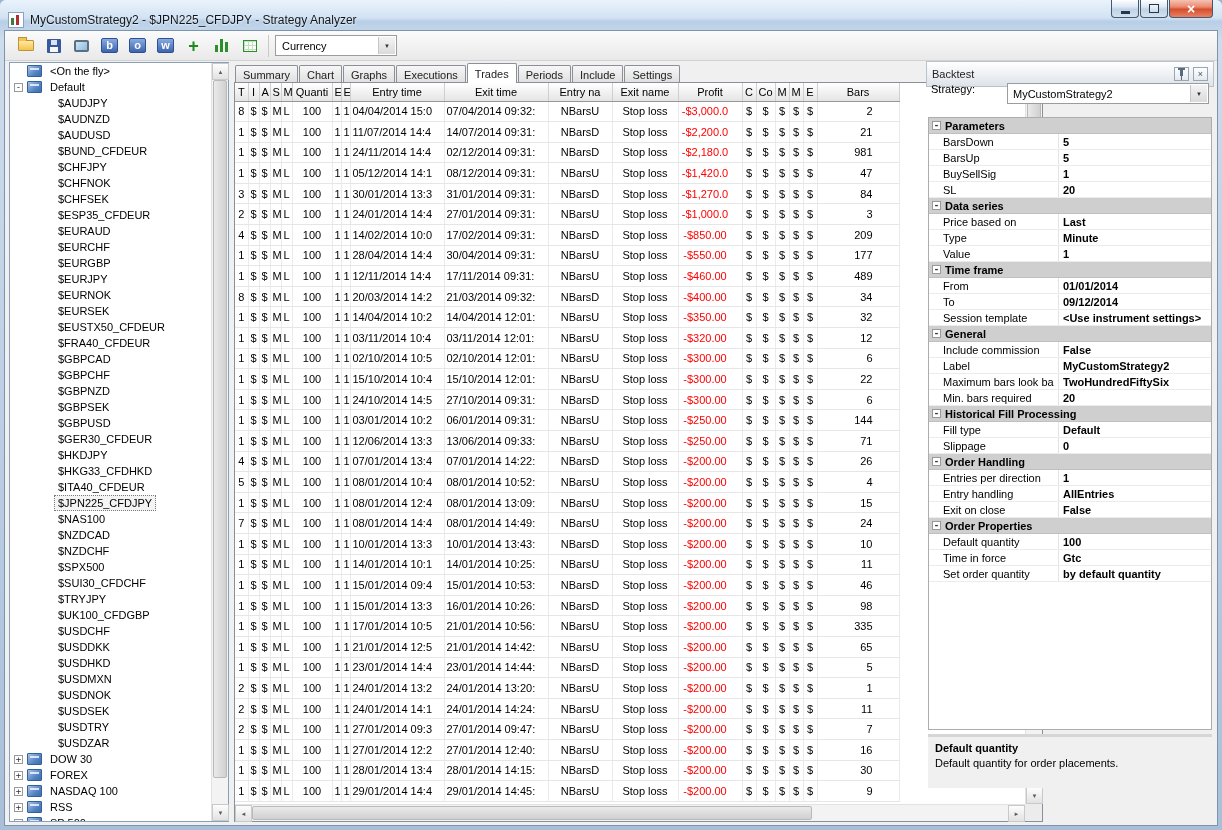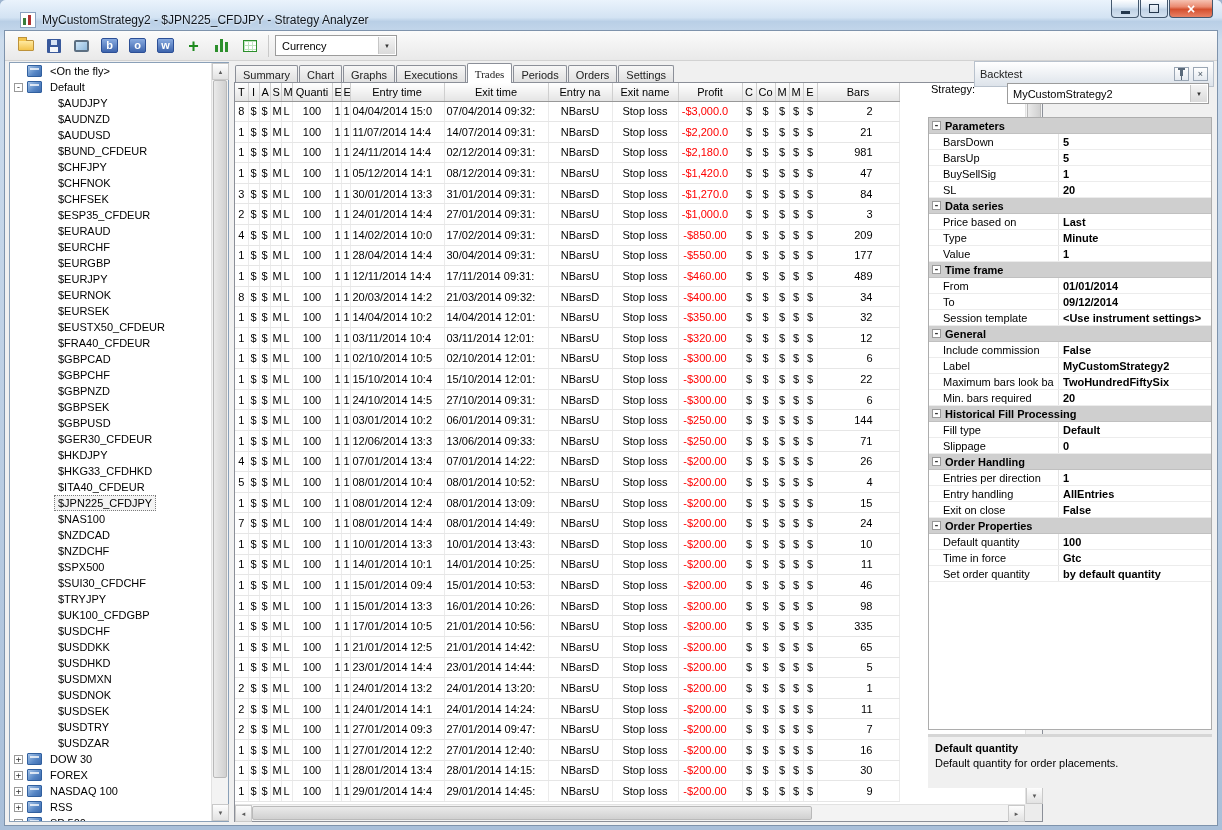--- a/index.html
+++ b/index.html
@@ -8,21 +8,21 @@
     width:1222px; height:830px; overflow:hidden; position:relative;
     font-family:"Liberation Sans", sans-serif; font-size:11px; color:#000;
     background:#9db4cf;
   }
   :root { --loss:#ff0000; }
 
   
   .window { position:absolute; inset:0; border-radius:6px 6px 0 0;
     background:linear-gradient(#cfdeee,#a9bfd9); }
   .titlebar { position:absolute; top:0; left:0; right:0; height:39px;
-    display:flex; align-items:center; padding:0 20px; border-radius:6px 6px 0 0;
+    display:flex; align-items:center; padding:0 8px; border-radius:6px 6px 0 0;
     background:linear-gradient(#eaf3fc 0%,#d3e3f3 45%,#b9cfe6 55%,#cbdcee 100%); }
   .app-icon { width:16px; height:16px; margin-right:6px; background:#fff; border:1px solid #8aa2c0; position:relative; flex:none; }
   .app-icon::before { content:""; position:absolute; left:2px; bottom:2px; width:3px; height:7px; background:#3a7d3a; }
   .app-icon::after  { content:""; position:absolute; left:7px; bottom:2px; width:3px; height:10px; background:#b03030; }
   .title-text { font-size:12px; color:#10161d; text-shadow:0 1px 2px rgba(255,255,255,.85); white-space:nowrap; }
   .win-buttons { position:absolute; top:0; right:9px; display:flex; }
   .win-btn { width:28px; height:18px; margin-left:1px; border:1px solid #44586e; border-top:none;
     border-radius:0 0 4px 4px; display:flex; align-items:center; justify-content:center; color:#24374c;
     background:linear-gradient(#fdfeff,#dce8f4 40%,#c0d2e5 55%,#d4e2f0); cursor:default; }
   .win-btn.close { width:44px; color:#fff; font-size:14px; font-weight:bold; line-height:1;
@@ -90,40 +90,40 @@
   .sb-thumb { position:absolute; left:1px; right:1px; background:linear-gradient(90deg,#eaeaea,#d0d0d0);
     border:1px solid #b9b9b9; border-radius:2px; }
   .sb-h .sb-thumb { top:1px; bottom:1px; left:auto; right:auto; background:linear-gradient(#eaeaea,#d0d0d0); }
 
   
   .main-panel { position:absolute; left:229px; top:1px; width:809px; bottom:3px; }
   .tab-strip { position:relative; height:20px; display:flex; align-items:flex-end; padding-left:1px; z-index:2; }
   .tab { height:17px; padding:1px 7px 0; margin-right:1px; display:flex; align-items:center; color:#222;
     border:1px solid #8b8f98; border-bottom:none; border-radius:2px 2px 0 0;
     background:linear-gradient(#f7f7f7,#e0e0e0); }
-  .tab.active { height:20px; background:#fff; margin-bottom:-1px; padding-bottom:1px;font-family:Liberation Serif, serif; }
+  .tab.active { height:20px; background:#fff; margin-bottom:-1px; padding-bottom:1px; }
   .grid-area { position:absolute; top:20px; left:0; right:0; bottom:0; background:#fff; border:1px solid #8b8f98; }
   .table-wrap { position:absolute; top:0; left:0; right:17px; bottom:17px; overflow:hidden; }
   table.trades { border-collapse:collapse; table-layout:fixed; width:664px; }
   .trades th { height:18px; font-weight:normal; text-align:center; font-size:11px;
     background:linear-gradient(#ffffff,#e4e4e4); border-right:1px solid #cfcfcf; border-bottom:1px solid #989898;
     overflow:hidden; white-space:nowrap; padding:0 2px; }
   .trades td { height:20.6px; text-align:center; font-size:11px;
     border-right:1px solid #ebebeb; border-bottom:1px solid #e6e6e6;
     overflow:hidden; white-space:nowrap; padding:0 2px; }
   .trades td.l { text-align:left; }
   .trades td.p { text-align:center; color:var(--loss); padding-right:12px; }
   .trades td.b { text-align:right; padding-right:26px; }
   .grid-corner { position:absolute; right:0; bottom:0; width:17px; height:17px; background:#ececec; }
 
   
   .right-panel { position:absolute; left:921px; right:3px; top:0; bottom:3px; }
   .panel-header { position:absolute; top:0; left:0; right:0; height:18px; display:flex; align-items:center;
     padding:12px 5px; font-size:11px; color:#222;
-    background:linear-gradient(#ffffff,#dde3ea); border:1px solid #b9c2cd;margin-left:48px; }
+    background:linear-gradient(#ffffff,#dde3ea); border:1px solid #b9c2cd; }
   .ph-icons { margin-left:auto; display:flex; gap:4px; align-items:center; }
   .ph-btn { width:15px; height:14px; border:1px solid #9aa6b4; display:flex; align-items:center; justify-content:center;
     font-size:9px; color:#44535f; background:linear-gradient(#ffffff,#e4e9ef); }
   .pin-glyph { width:3px; height:6px; background:#5a6a7a; position:relative; margin-top:-3px; }
   .pin-glyph::before { content:""; position:absolute; top:-2px; left:-2px; width:7px; height:2px; background:#5a6a7a; }
   .pin-glyph::after  { content:""; position:absolute; bottom:-4px; left:1px; width:1px; height:4px; background:#5a6a7a; }
   .strategy-row { position:absolute; top:22px; left:5px; right:5px; height:28px; display:flex; }
   .strategy-label { width:76px; }
   .strategy-combo { flex:1; height:21px; background:#fff; border:1px solid #9c9c9c;
     display:flex; align-items:center; padding-left:5px; position:relative; }
@@ -375,21 +375,21 @@
       </div>
 
       <div class="main-panel" data-name="main-panel">
         <div class="tab-strip" data-name="tab-strip">
             <div class="tab" data-name="tab-summary">Summary</div>
             <div class="tab" data-name="tab-chart">Chart</div>
             <div class="tab" data-name="tab-graphs">Graphs</div>
             <div class="tab" data-name="tab-executions">Executions</div>
             <div class="tab active" data-name="tab-trades">Trades</div>
             <div class="tab" data-name="tab-periods">Periods</div>
-            <div class="tab" data-name="tab-orders">Orders</div>
+            <div class="tab" data-name="tab-orders">Include</div>
             <div class="tab" data-name="tab-settings">Settings</div>
           </div>
         <div class="grid-area" data-name="trades-grid-area">
           <div class="table-wrap" data-name="trades-table-wrap">
             <table class="trades" data-name="trades-table">
                 <colgroup>
                   <col style="width: 13px;">
                   <col style="width: 11px;">
                   <col style="width: 11px;">
                   <col style="width: 11px;">

